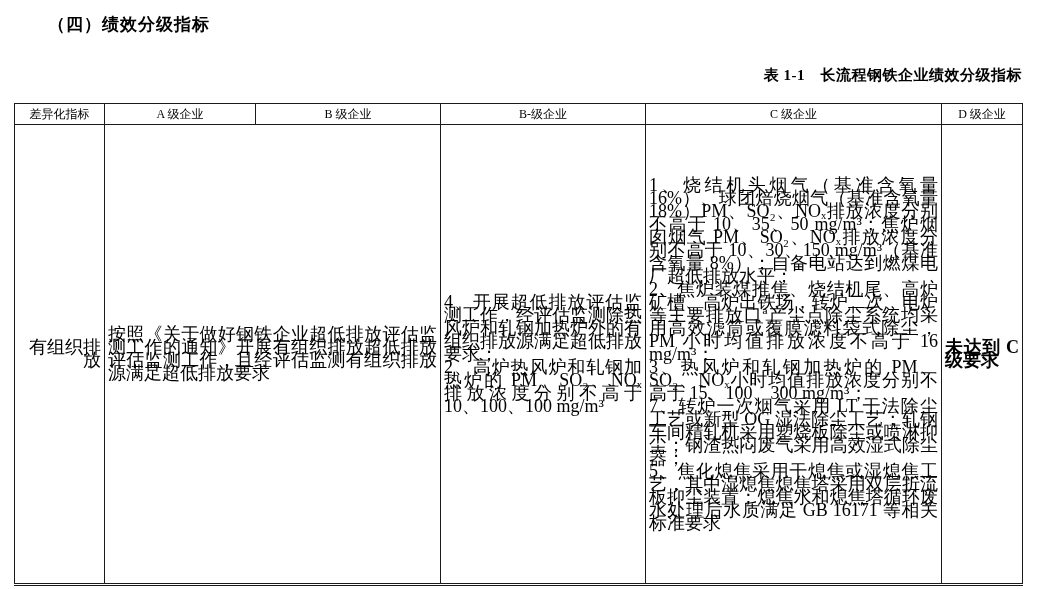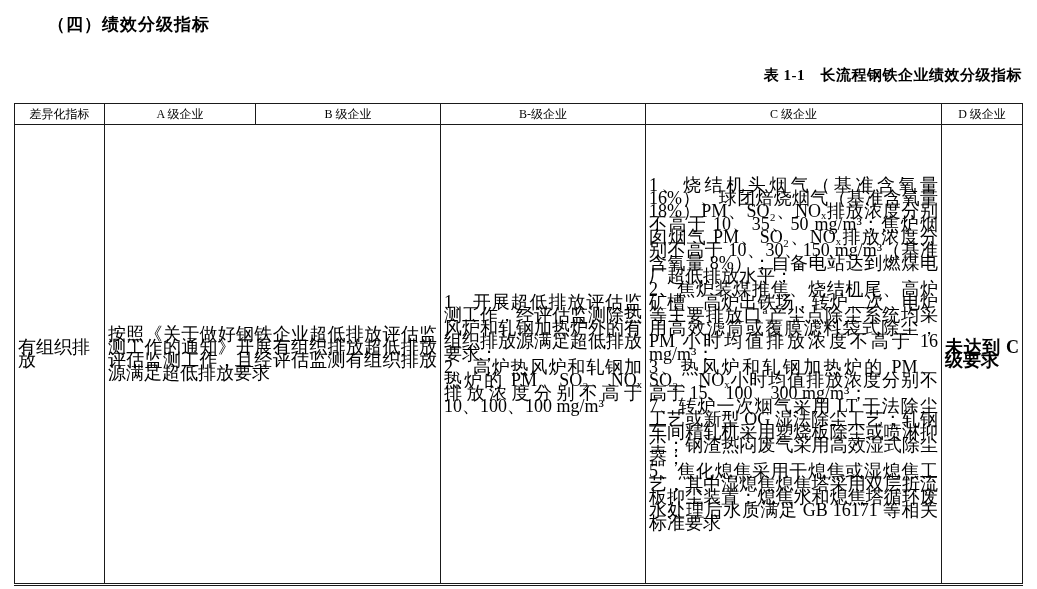--- a/index.html
+++ b/index.html
@@ -56,21 +56,21 @@
     white-space: nowrap;
   }
   .grid tbody tr { height: 460px; }
   .grid tbody td {
     font-size: 18px;
     line-height: 13px;
     vertical-align: middle;
     padding: 2px 3px;
   }
   .grid tbody td p { margin: 0; text-align: justify; }
-  td.cell-indicator { text-align: left; padding: 2px 1px; }
+  td.cell-indicator { text-align: right; padding: 2px 1px; }
   td.cell-grade-d p { text-align: left; font-weight: bold; }
 </style>
 </head>
 <body>
 
 <div class="page">
 
   <h2 class="heading">（四）绩效分级指标</h2>
 
   <div class="table-caption">表 1-1　长流程钢铁企业绩效分级指标</div>
@@ -94,21 +94,21 @@
         <th>D 级企业</th>
       </tr>
     </thead>
     <tbody>
       <tr>
         <td class="cell-indicator">有组织排放</td>
         <td colspan="2" class="cell-grade-ab">
           <p>按照《关于做好钢铁企业超低排放评估监测工作的通知》开展有组织排放超低排放评估监测工作，且经评估监测有组织排放源满足超低排放要求</p>
         </td>
         <td class="cell-grade-b-minus">
-          <p>1、开展超低排放评估监测工作，经评估监测除热风炉和轧钢加热炉外的有组织排放源满足超低排放要求；</p>
+          <p>4、开展超低排放评估监测工作，经评估监测除热风炉和轧钢加热炉外的有组织排放源满足超低排放要求；</p>
           <p>2、高炉热风炉和轧钢加热炉的 PM、SO₂、NOₓ排放浓度分别不高于 10、100、100 mg/m³</p>
         </td>
         <td class="cell-grade-c">
           <p>1、烧结机头烟气（基准含氧量 16%）、球团焙烧烟气（基准含氧量 18%）PM、SO₂、NOₓ排放浓度分别不高于 10、35、50 mg/m³；焦炉烟囱烟气 PM、SO₂、NOₓ排放浓度分别不高于 10、30、150 mg/m³（基准含氧量 8%）；自备电站达到燃煤电厂超低排放水平；</p>
           <p>2、焦炉装煤推焦、烧结机尾、高炉矿槽、高炉出铁场，转炉二次、电炉等主要排放口ª产尘点除尘系统均采用高效滤筒或覆膜滤料袋式除尘，PM 小时均值排放浓度不高于 16 mg/m³；</p>
           <p>3、热风炉和轧钢加热炉的 PM、SO₂、NOₓ小时均值排放浓度分别不高于 15、100、300 mg/m³；</p>
           <p>7、转炉一次烟气采用 LT 干法除尘工艺或新型 OG 湿法除尘工艺；轧钢车间精轧机采用塑烧板除尘或喷淋抑尘；钢渣热闷废气采用高效湿式除尘器；</p>
           <p>5、焦化熄焦采用干熄焦或湿熄焦工艺，其中湿熄焦熄焦塔采用双层折流板抑尘装置；熄焦水和熄焦塔循环废水处理后水质满足 GB 16171 等相关标准要求</p>
         </td>
         <td class="cell-grade-d">

